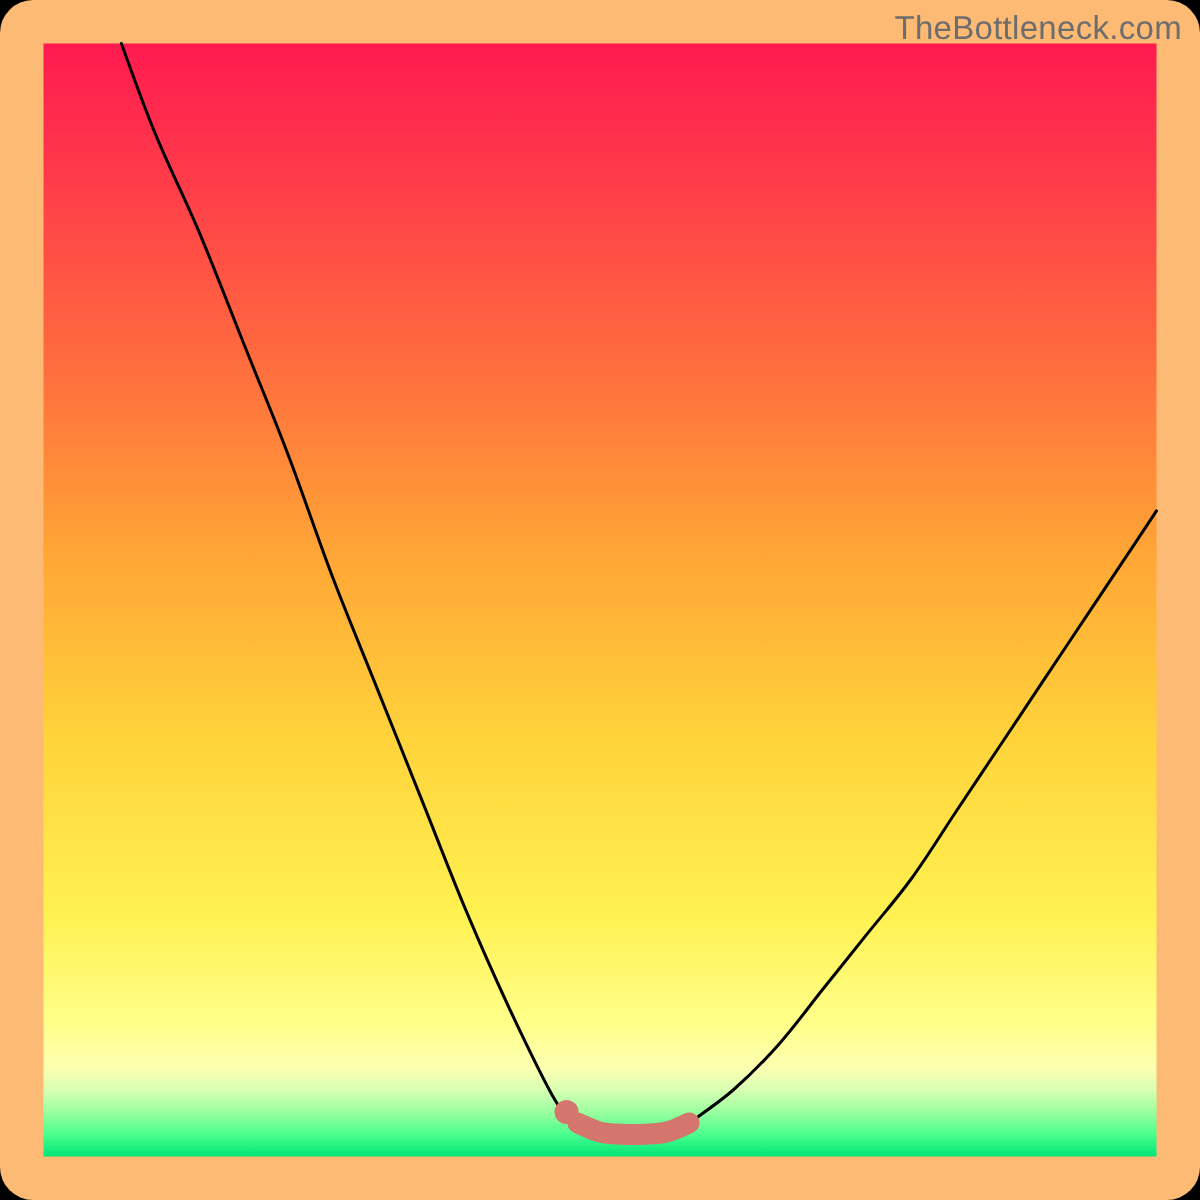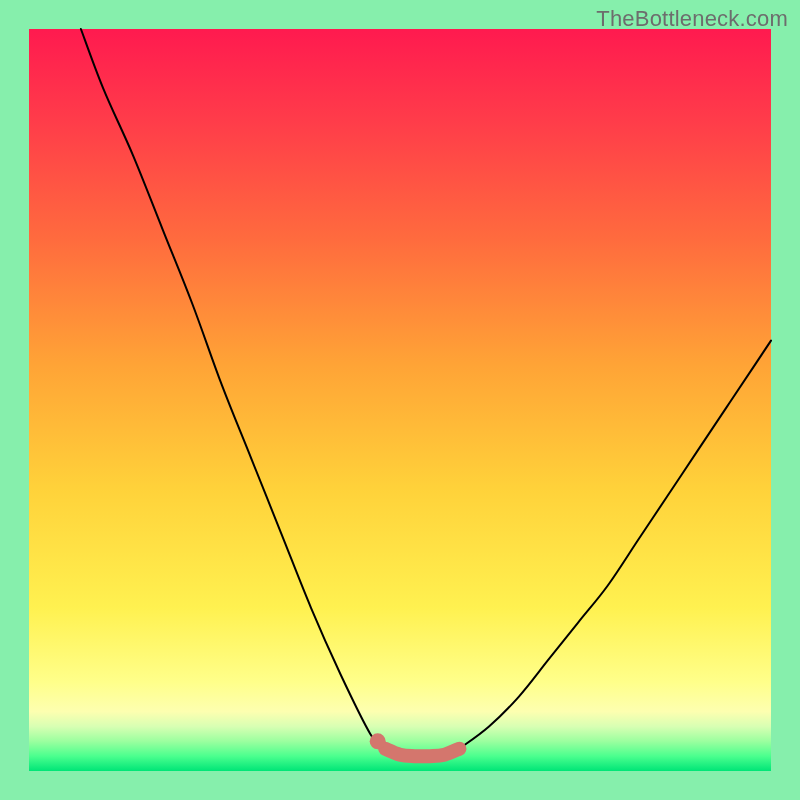--- a/index.html
+++ b/index.html
@@ -8,21 +8,22 @@
     width: 800px;
     height: 800px;
     overflow: hidden;
     background: #000;
     font-family: Arial, Helvetica, sans-serif;
   }
   .frame {
     position: relative;
     width: 800px;
     height: 800px;
-    background: #86efac;
+    background: #fdba74;
+    border-radius: 22px;
   }
   .plot-area {
     position: absolute;
     left: 29px;
     top: 29px;
     width: 742px;
     height: 742px;
     
     background: linear-gradient(
       to bottom,

